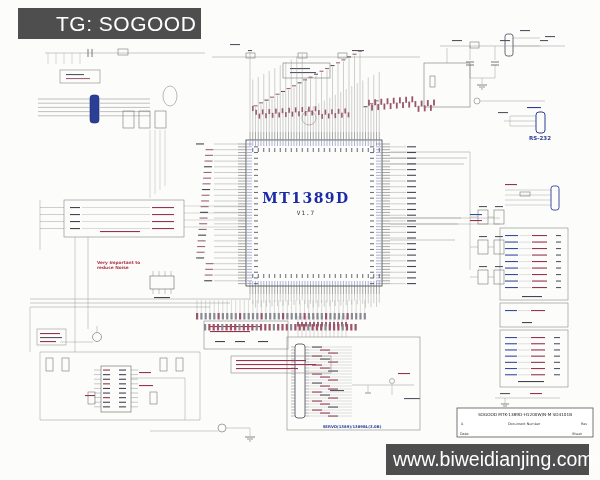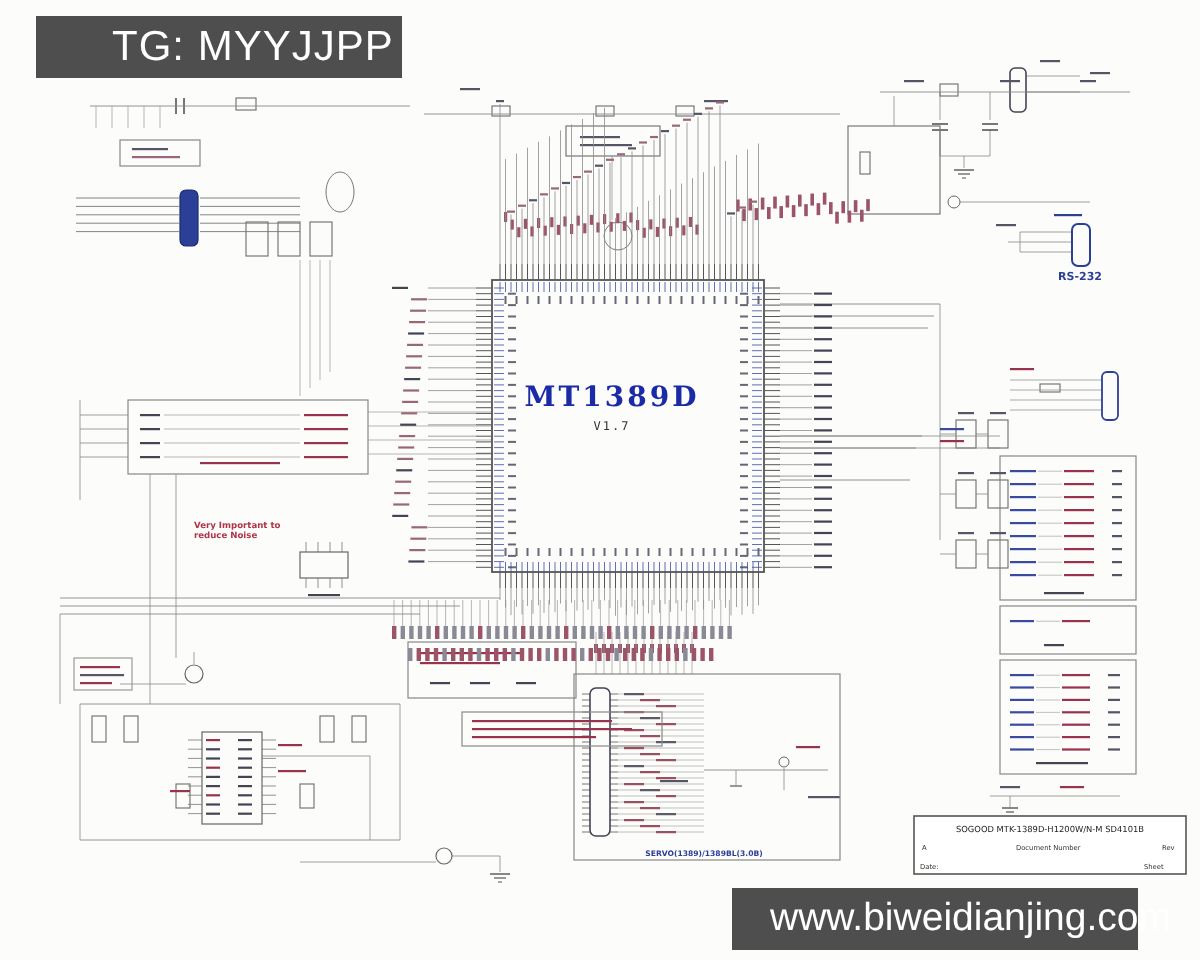--- a/index.html
+++ b/index.html
@@ -1,34 +1,34 @@
 <!DOCTYPE html>
 <html><head>
 <meta charset="utf-8">
 <style>
   html,body{margin:0;padding:0}
   body{width:600px;height:480px;position:relative;background:#fcfcfb;font-family:"Liberation Sans",sans-serif;overflow:hidden}
   .banner{position:absolute;background:#4e4e4e;color:#fff;display:flex;align-items:center;box-sizing:border-box}
   #banner-top{left:18px;top:8px;width:183px;height:31px;font-size:21px;padding-left:38px;letter-spacing:.5px}
-  #banner-bottom{left:366px;top:444px;width:203px;height:31px;font-size:19.5px;padding-left:19px}
+  #banner-bottom{left:386px;top:444px;width:203px;height:31px;font-size:19.5px;padding-left:7px}
   svg{position:absolute;left:0;top:0}
   text{font-family:"DejaVu Sans",sans-serif}
   .chip-name{font-family:"DejaVu Serif",serif;font-weight:bold;font-size:14px;fill:#1b2aa6;letter-spacing:1.5px;text-anchor:middle}
   .chip-ver{font-family:"DejaVu Sans Mono",monospace;font-size:6px;fill:#333;text-anchor:middle;letter-spacing:1px}
   .lbl-rs232{font-weight:bold;font-size:5.5px;fill:#2c3f96;text-anchor:middle}
   .note{font-weight:bold;font-size:4.3px;fill:#b03448}
   .servo{font-weight:bold;font-size:3.8px;fill:#2c3f96;text-anchor:middle}
   .tb{font-size:3.4px;fill:#333}
   .tb1{font-size:4.2px;fill:#222;text-anchor:middle}
 </style>
 </head>
 <body>
 
 <div id="banner-top" class="banner">
-  <span>TG: MYYJJPP</span>
+  <span>TG: SOGOOD</span>
 </div>
 
 <svg id="schem" width="600" height="480" viewBox="0 0 600 480">
     <rect x="584" y="431" width="6" height="1.1" fill="#888"></rect>
     <rect x="478" y="431" width="40" height="1.1" fill="#888"></rect>
     <line x1="578" y1="418" x2="578" y2="427" stroke="#555" stroke-width="0.5"></line>
     <line x1="570" y1="427" x2="570" y2="437" stroke="#555" stroke-width="0.5"></line>
     <line x1="467" y1="418" x2="467" y2="437" stroke="#555" stroke-width="0.5"></line>
     <line x1="457" y1="427" x2="593" y2="427" stroke="#555" stroke-width="0.5"></line>
     <line x1="457" y1="418" x2="593" y2="418" stroke="#555" stroke-width="0.5"></line>

